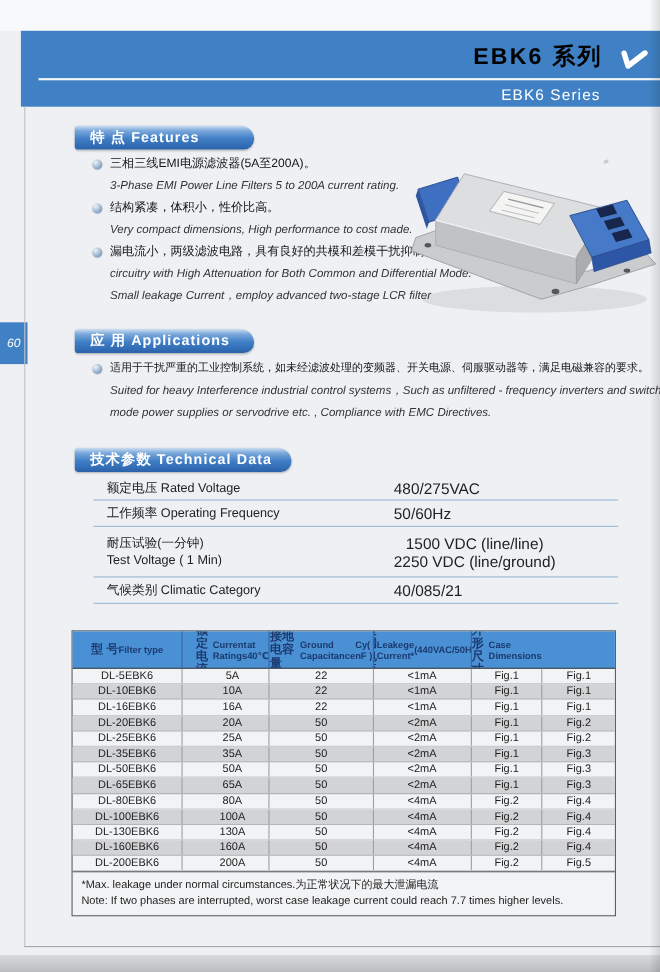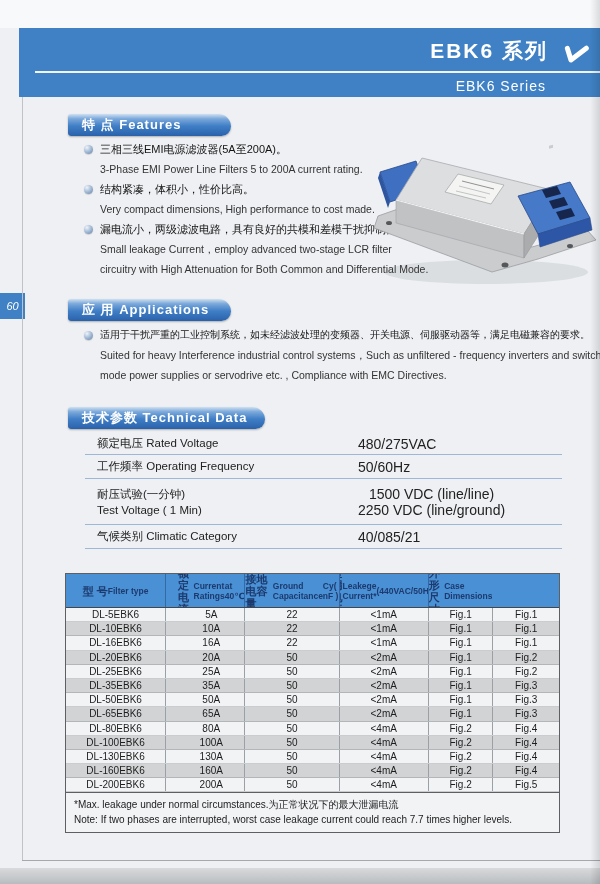--- a/index.html
+++ b/index.html
@@ -14,45 +14,45 @@
   .right-shade { position:absolute; right:0; top:0; width:10px; height:100%;
     background:linear-gradient(90deg, rgba(0,0,0,0), rgba(0,0,0,0.12)); pointer-events:none; }
   .bottom-line { position:absolute; left:22px; right:0; top:860px; height:1px; background:#a6a9ac; }
   .bottom-strip { position:absolute; left:0; top:868px; width:100%; height:16px;
     background:linear-gradient(180deg,#d8dadc, #b9bcbf); }
   .v-rule { position:absolute; left:22px; top:97px; width:1px; height:763px; background:#bfc3c7; }
 
   
   .banner { position:absolute; left:19px; top:28px; width:581px; height:69px; background:#3f81c4; }
   .banner .title-cn { position:absolute; right:52px; top:9px; font-size:21px; font-weight:bold;
-    color:#ffffff; letter-spacing:2px; white-space:nowrap; }
+    color:#000000; letter-spacing:2px; white-space:nowrap; }
   .banner .divider { position:absolute; left:16px; right:0; top:43px; height:2px; background:#f2f5f8; }
   .banner .title-en { position:absolute; right:54px; top:50px; font-size:14px; color:#ffffff; letter-spacing:1px; }
   .banner .mark { position:absolute; right:11px; top:13px; width:27px; height:27px; }
 
   
-  .page-tab { position:absolute; left:0; top:293px; width:25px; height:26px; background:#3f81c4;
+  .page-tab { position:absolute; left:0; top:293px; width:25px; height:38px; background:#3f81c4;
     color:#fff; font-size:11px; font-style:italic; display:flex; align-items:center; justify-content:center; }
 
   
   .pill { position:absolute; height:22px; display:flex; align-items:center;
     padding:0 18px 1px 14px; color:#fff; font-size:13px; font-weight:bold; letter-spacing:1px;
     background:linear-gradient(180deg,#cfe0f2 0%,#7aa8da 22%,#3f7ec6 55%,#2a62aa 100%);
     border-radius:4px 16px 12px 4px; box-shadow:0 1px 2px rgba(0,0,0,.28); white-space:nowrap; }
   #pill-features { left:68px; top:114px; min-width:163px; }
   #pill-apps     { left:68px; top:299px; min-width:163px; }
   #pill-tech     { left:68px; top:407px; min-width:187px; }
 
   
   .list { position:absolute; white-space:nowrap; }
   #features-list { left:84px; top:139px; width:500px; }
   #apps-list     { left:84px; top:325px; width:510px; }
   .line { position:relative; height:20px; line-height:20px; padding-left:16px; }
   .line.cn  { font-size:11px; color:#141414; }
-  .line.en  { font-size:10.5px; color:#333; }
+  .line.en  { font-size:10.5px; color:#333;font-style:italic; }
   .line.cn-small { font-size:10px; color:#141414; }
   .bullet { position:absolute; left:0; top:5.5px; width:9px; height:9px; border-radius:50%;
     background:radial-gradient(circle at 32% 28%, #eef3f9 0%, #a9bfd8 45%, #5f7fa8 100%);
     box-shadow:0 0.5px 1px rgba(0,0,0,.25); }
 
   
   .tech-rows { position:absolute; left:85px; top:433px; width:477px; }
   .trow { position:relative; border-bottom:1px solid #9cb8d6; }
   .trow .tlabel { padding-left:12px; font-size:11.5px; color:#222; }
   .trow .tvalue { position:absolute; left:273px; top:0; font-size:14px; color:#222;text-align:center; }
@@ -116,22 +116,22 @@
     <div class="line en">3-Phase EMI Power Line Filters 5 to 200A current rating.</div>
     <div class="line cn">
       <span class="bullet"></span>
       <span>结构紧凑，体积小，性价比高。</span>
     </div>
     <div class="line en">Very compact dimensions, High performance to cost made.</div>
     <div class="line cn">
       <span class="bullet"></span>
       <span>漏电流小，两级滤波电路，具有良好的共模和差模干扰抑制性能。</span>
     </div>
+    <div class="line en">circuitry with High Attenuation for Both Common and  Differential Mode.</div>
     <div class="line en">Small leakage Current，employ advanced two-stage LCR filter</div>
-    <div class="line en">circuitry with High Attenuation for Both Common and  Differential Mode.</div>
   </div>
 
   <svg class="photo" viewBox="0 0 228 162">
     <ellipse cx="114" cy="142" rx="102" ry="12" fill="rgba(60,65,70,0.10)"></ellipse>
 
     <polygon points="6,86 26,79 160,117 216,101 224,110 166,129 120,142 2,98" fill="#caccce" stroke="#9a9da0" stroke-width="0.8"></polygon>
     <ellipse cx="17" cy="93" rx="3" ry="2" fill="#55585b"></ellipse>
     <ellipse cx="133" cy="135" rx="3.5" ry="2.5" fill="#55585b"></ellipse>
     <ellipse cx="198" cy="116" rx="3" ry="2" fill="#55585b"></ellipse>
 

